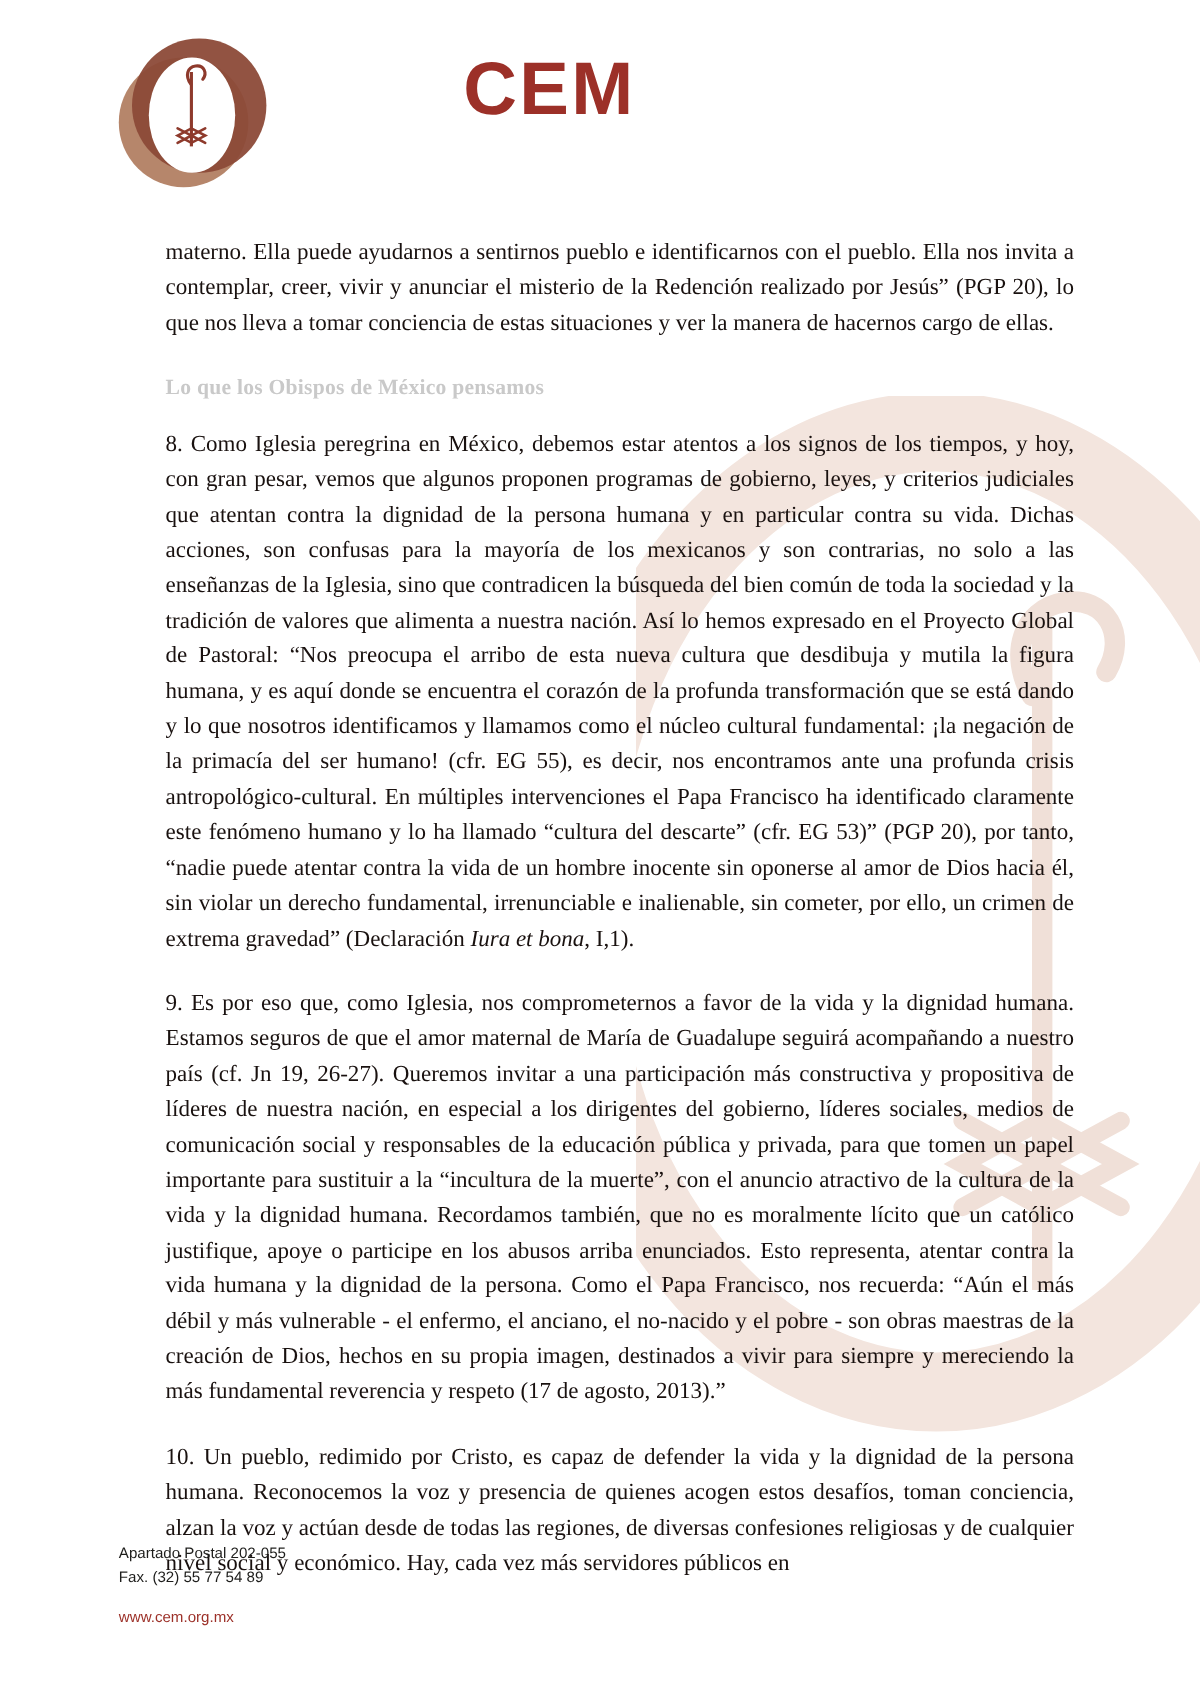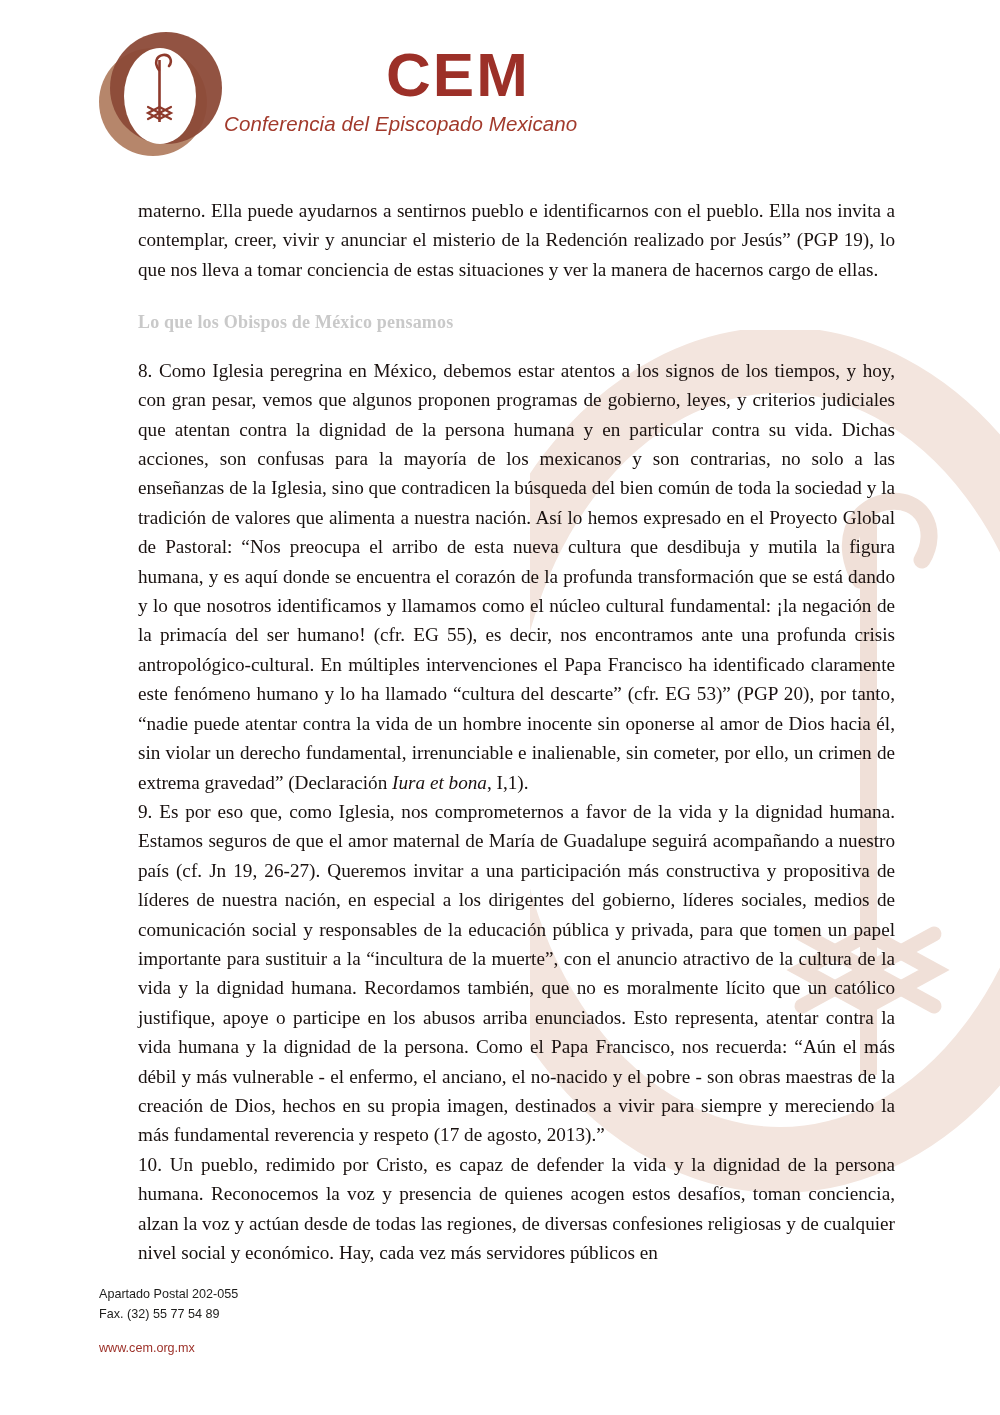--- a/index.html
+++ b/index.html
@@ -80,21 +80,21 @@
   }
   p.body {
     margin: 0 0 0 0;
     font-family: "Liberation Serif", serif;
     font-size: 19.2px;
     line-height: 29.4px;
     color: #19110f;
     text-align: justify;
     text-justify: inter-word;
   }
-  p.body + p.body { }
+  p.body + p.body { margin-top: 25px; }
   p.body i { }
 
   h2.section-heading {
     margin: 28px 0 22px 0;
     font-family: "Liberation Serif", serif;
     font-weight: bold;
     font-size: 18px;
     line-height: 1.2;
     color: #c9c9c9;
     letter-spacing: 0.2px;
@@ -162,26 +162,25 @@
         <path d="M63 40 C 58 33, 60 26, 67 25 C 74 24, 77 31, 73 36" fill="none" stroke="#8E3A2C" stroke-width="2.6" stroke-linecap="round"></path>
 
         <path d="M52 83 L 63.5 77 L 75 83 L 63.5 89 Z" fill="none" stroke="#8E3A2C" stroke-width="2.2"></path>
         <path d="M52 77 L 63.5 83 L 75 77" fill="none" stroke="#8E3A2C" stroke-width="2.2" stroke-linecap="round"></path>
         <path d="M52 89 L 63.5 83 L 75 89" fill="none" stroke="#8E3A2C" stroke-width="2.2" stroke-linecap="round"></path>
       </svg>
     </div>
 
     <div class="logo-word">CEM</div>
 
-    <div class="logo-tagline">Conferencia del Episcopado Mexicano</div>
   </div>
 
   <div class="content">
 
-    <p class="body">materno. Ella puede ayudarnos a sentirnos pueblo e identificarnos con el pueblo. Ella nos invita a contemplar, creer, vivir y anunciar el misterio de la Redención realizado por Jesús” (PGP 19), lo que nos lleva a tomar conciencia de estas situaciones y ver la manera de hacernos cargo de ellas.</p>
+    <p class="body">materno. Ella puede ayudarnos a sentirnos pueblo e identificarnos con el pueblo. Ella nos invita a contemplar, creer, vivir y anunciar el misterio de la Redención realizado por Jesús” (PGP 20), lo que nos lleva a tomar conciencia de estas situaciones y ver la manera de hacernos cargo de ellas.</p>
 
     <h2 class="section-heading">Lo que los Obispos de México pensamos</h2>
 
     <p class="body"><span>8. Como Iglesia peregrina en México, debemos estar atentos a los signos de los tiempos, y hoy, con gran pesar, vemos que algunos proponen programas de gobierno, leyes, y criterios judiciales que atentan contra la dignidad de la persona humana y en particular contra su vida. Dichas acciones, son confusas para la mayoría de los mexicanos y son contrarias, no solo a las enseñanzas de la Iglesia, sino que contradicen la búsqueda del bien común de toda la sociedad y la tradición de valores que alimenta a nuestra nación. Así lo hemos expresado en el Proyecto Global de Pastoral: “Nos preocupa el arribo de esta nueva cultura que desdibuja y mutila la figura humana, y es aquí donde se encuentra el corazón de la profunda transformación que se está dando y lo que nosotros identificamos y llamamos como el núcleo cultural fundamental: ¡la negación de la primacía del ser humano! (cfr. EG 55), es decir, nos encontramos ante una profunda crisis antropológico-cultural. En múltiples intervenciones el Papa Francisco ha identificado claramente este fenómeno humano y lo ha llamado “cultura del descarte” (cfr. EG 53)” (PGP 20), por tanto, “nadie puede atentar contra la vida de un hombre inocente sin oponerse al amor de Dios hacia él, sin violar un derecho fundamental, irrenunciable e inalienable, sin cometer, por ello, un crimen de extrema gravedad” (Declaración </span><i>Iura et bona</i><span>, I,1).</span></p>
 
     <p class="body">9. Es por eso que, como Iglesia, nos comprometernos a favor de la vida y la dignidad humana. Estamos seguros de que el amor maternal de María de Guadalupe seguirá acompañando a nuestro país (cf. Jn 19, 26-27). Queremos invitar a una participación más constructiva y propositiva de líderes de nuestra nación, en especial a los dirigentes del gobierno, líderes sociales, medios de comunicación social y responsables de la educación pública y privada, para que tomen un papel importante para sustituir a la “incultura de la muerte”, con el anuncio atractivo de la cultura de la vida y la dignidad humana. Recordamos también, que no es moralmente lícito que un católico justifique, apoye o participe en los abusos arriba enunciados. Esto representa, atentar contra la vida humana y la dignidad de la persona. Como el Papa Francisco, nos recuerda: “Aún el más débil y más vulnerable - el enfermo, el anciano, el no-nacido y el pobre - son obras maestras de la creación de Dios, hechos en su propia imagen, destinados a vivir para siempre y mereciendo la más fundamental reverencia y respeto (17 de agosto, 2013).”</p>
 
     <p class="body">10. Un pueblo, redimido por Cristo, es capaz de defender la vida y la dignidad de la persona humana. Reconocemos la voz y presencia de quienes acogen estos desafíos, toman conciencia, alzan la voz y actúan desde de todas las regiones, de diversas confesiones religiosas y de cualquier nivel social y económico. Hay, cada vez más servidores públicos en</p>
   </div>
 

